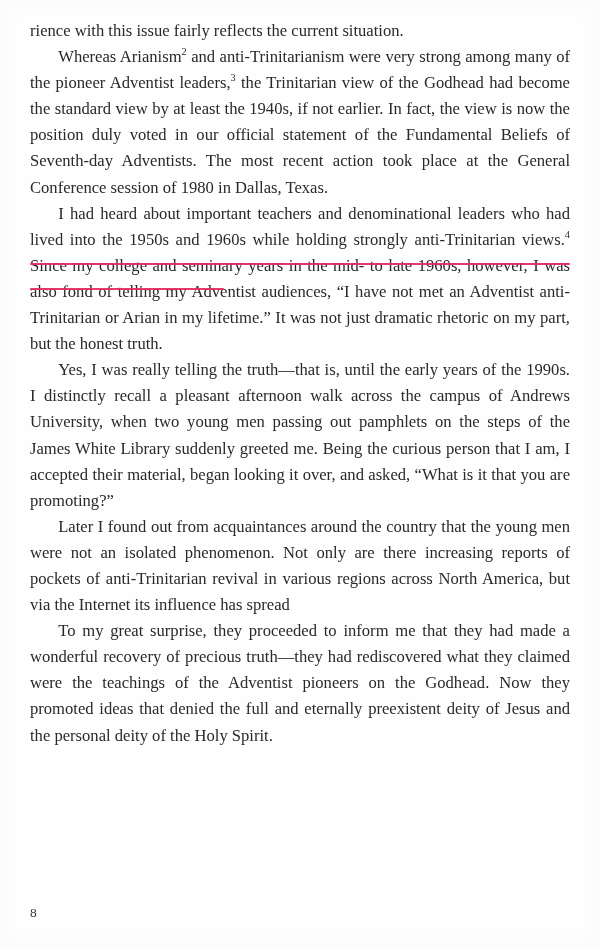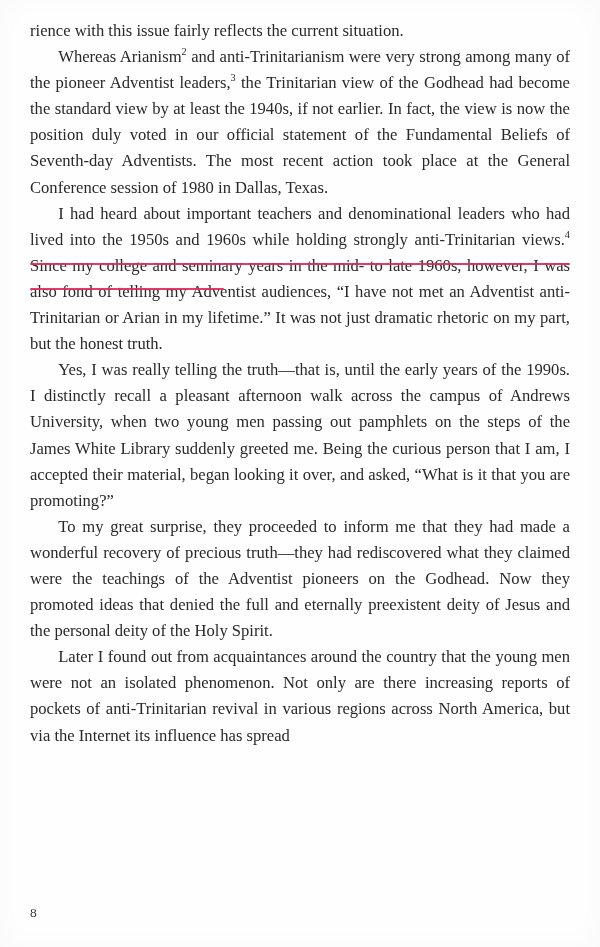--- a/index.html
+++ b/index.html
@@ -87,22 +87,22 @@
 </head>
 <body>
 
 <div class="page">
 
   <div class="textblock">
     <p class="para first" style="text-indent: 0px;">rience with this issue fairly reflects the current situation.</p>
     <p class="para">Whereas Arianism<sup>2</sup> and anti-Trinitarianism were very strong among many of the pioneer Adventist leaders,<sup>3</sup> the Trinitarian view of the Godhead had become the standard view by at least the 1940s, if not earlier. In fact, the view is now the position duly voted in our official statement of the Fundamental Beliefs of Seventh-day Adventists. The most recent action took place at the General Conference session of 1980 in Dallas, Texas.</p>
     <p class="para">I had heard about important teachers and denominational leaders who had lived into the 1950s and 1960s while holding strongly anti-Trinitarian views.<sup>4</sup> Since my college and seminary years in the mid- to late 1960s, however, I was also fond of telling my Adventist audiences, “I have not met an Adventist anti-Trinitarian or Arian in my lifetime.” It was not just dramatic rhetoric on my part, but the honest truth.</p>
     <p class="para">Yes, I was really telling the truth—that is, until the early years of the 1990s. I distinctly recall a pleasant afternoon walk across the campus of Andrews University, when two young men passing out pamphlets on the steps of the James White Library suddenly greeted me. Being the curious person that I am, I accepted their material, began looking it over, and asked, “What is it that you are promoting?”</p>
+    <p class="para">Later I found out from acquaintances around the country that the young men were not an isolated phenomenon. Not only are there increasing reports of pockets of anti-Trinitarian revival in various regions across North America, but via the Internet its influence has spread</p>
     <p class="para">To my great surprise, they proceeded to inform me that they had made a wonderful recovery of precious truth—they had rediscovered what they claimed were the teachings of the Adventist pioneers on the Godhead. Now they promoted ideas that denied the full and eternally preexistent deity of Jesus and the personal deity of the Holy Spirit.</p>
-    <p class="para">Later I found out from acquaintances around the country that the young men were not an isolated phenomenon. Not only are there increasing reports of pockets of anti-Trinitarian revival in various regions across North America, but via the Internet its influence has spread</p>
   </div>
 
   <div class="highlight-underline" id="hl1"></div>
   <div class="highlight-underline" id="hl2"></div>
 
   <div class="page-number">8</div>
 
   <div class="edge-shadow"></div>
 </div>
 

